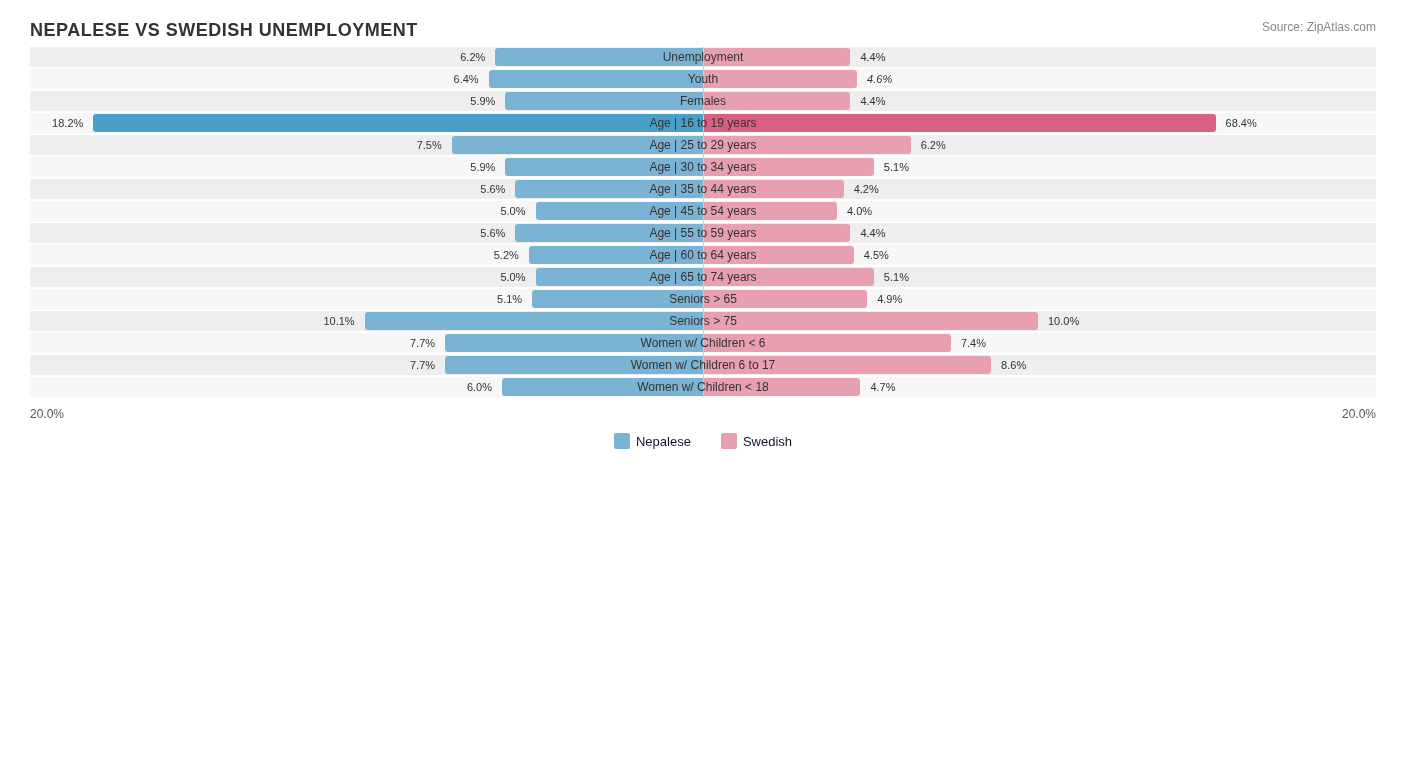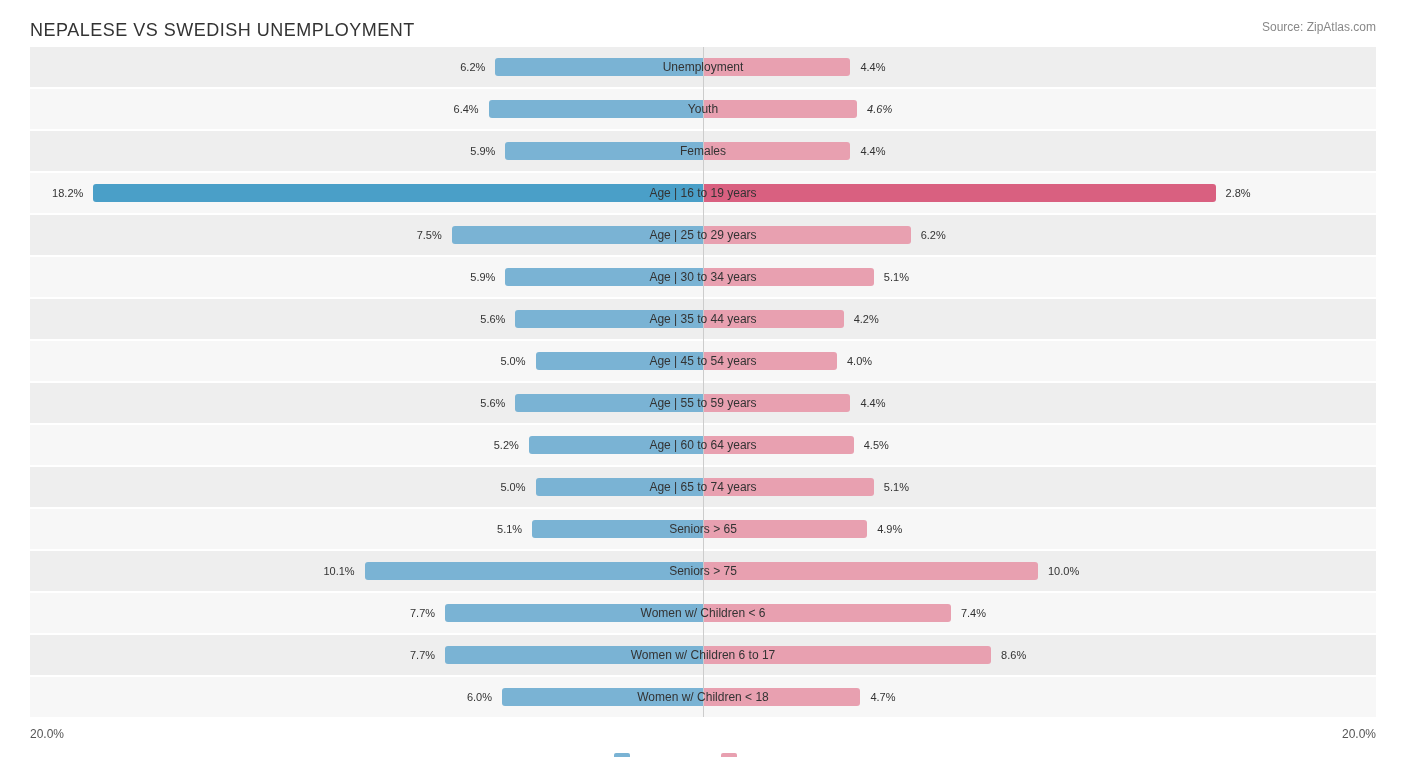--- a/index.html
+++ b/index.html
@@ -9,40 +9,40 @@
       width: 1406px;
       min-height: 757px;
     }
     .chart-container {
       background: #fff;
       padding: 20px 30px 30px 30px;
       width: 1406px;
     }
     .chart-title {
       font-size: 18px;
-      font-weight: normal;
+      font-weight: bold;
       color: #333;
       margin-bottom: 6px;
       text-transform: uppercase;
       letter-spacing: 0.5px;
     }
     .source-line {
       text-align: right;
       font-size: 12px;
       color: #888;
       margin-bottom: 10px;
     }
     .chart-area {
       position: relative;
       width: 100%;
     }
     .row {
       display: flex;
       align-items: center;
-      height: 40px;
+      height: 20px;
       margin-bottom: 2px;
       position: relative;
     }
     .row:nth-child(odd) {
       background: #f7f7f7;
     }
     .row:nth-child(even) {
       background: #eeeeee;
     }
     .label-center {
@@ -160,21 +160,21 @@
         <div class="bar-left" style="width: 197.65px;"></div>
         <div class="bar-right" style="width: 147.4px;"></div>
         <div class="val-left" style="margin-right: 203.65px;">5.9%</div>
         <div class="val-right" style="margin-left: 153.4px;">4.4%</div>
         <div class="label-center">Females</div>
       </div>
       <div class="row">
         <div class="bar-left" style="width: 609.7px; background: rgb(74, 159, 200);"></div>
         <div class="bar-right" style="width: 512.55px; background: rgb(217, 96, 128);"></div>
         <div class="val-left" style="margin-right: 615.7px;">18.2%</div>
-        <div class="val-right" style="margin-left: 518.55px;">2.8%</div>
+        <div class="val-right" style="margin-left: 518.55px;">68.4%</div>
         <div class="label-center">Age | 16 to 19 years</div>
       </div>
       <div class="row">
         <div class="bar-left" style="width: 251.25px;"></div>
         <div class="bar-right" style="width: 207.7px;"></div>
         <div class="val-left" style="margin-right: 257.25px;">7.5%</div>
         <div class="val-right" style="margin-left: 213.7px;">6.2%</div>
         <div class="label-center">Age | 25 to 29 years</div>
       </div>
       <div class="row">

